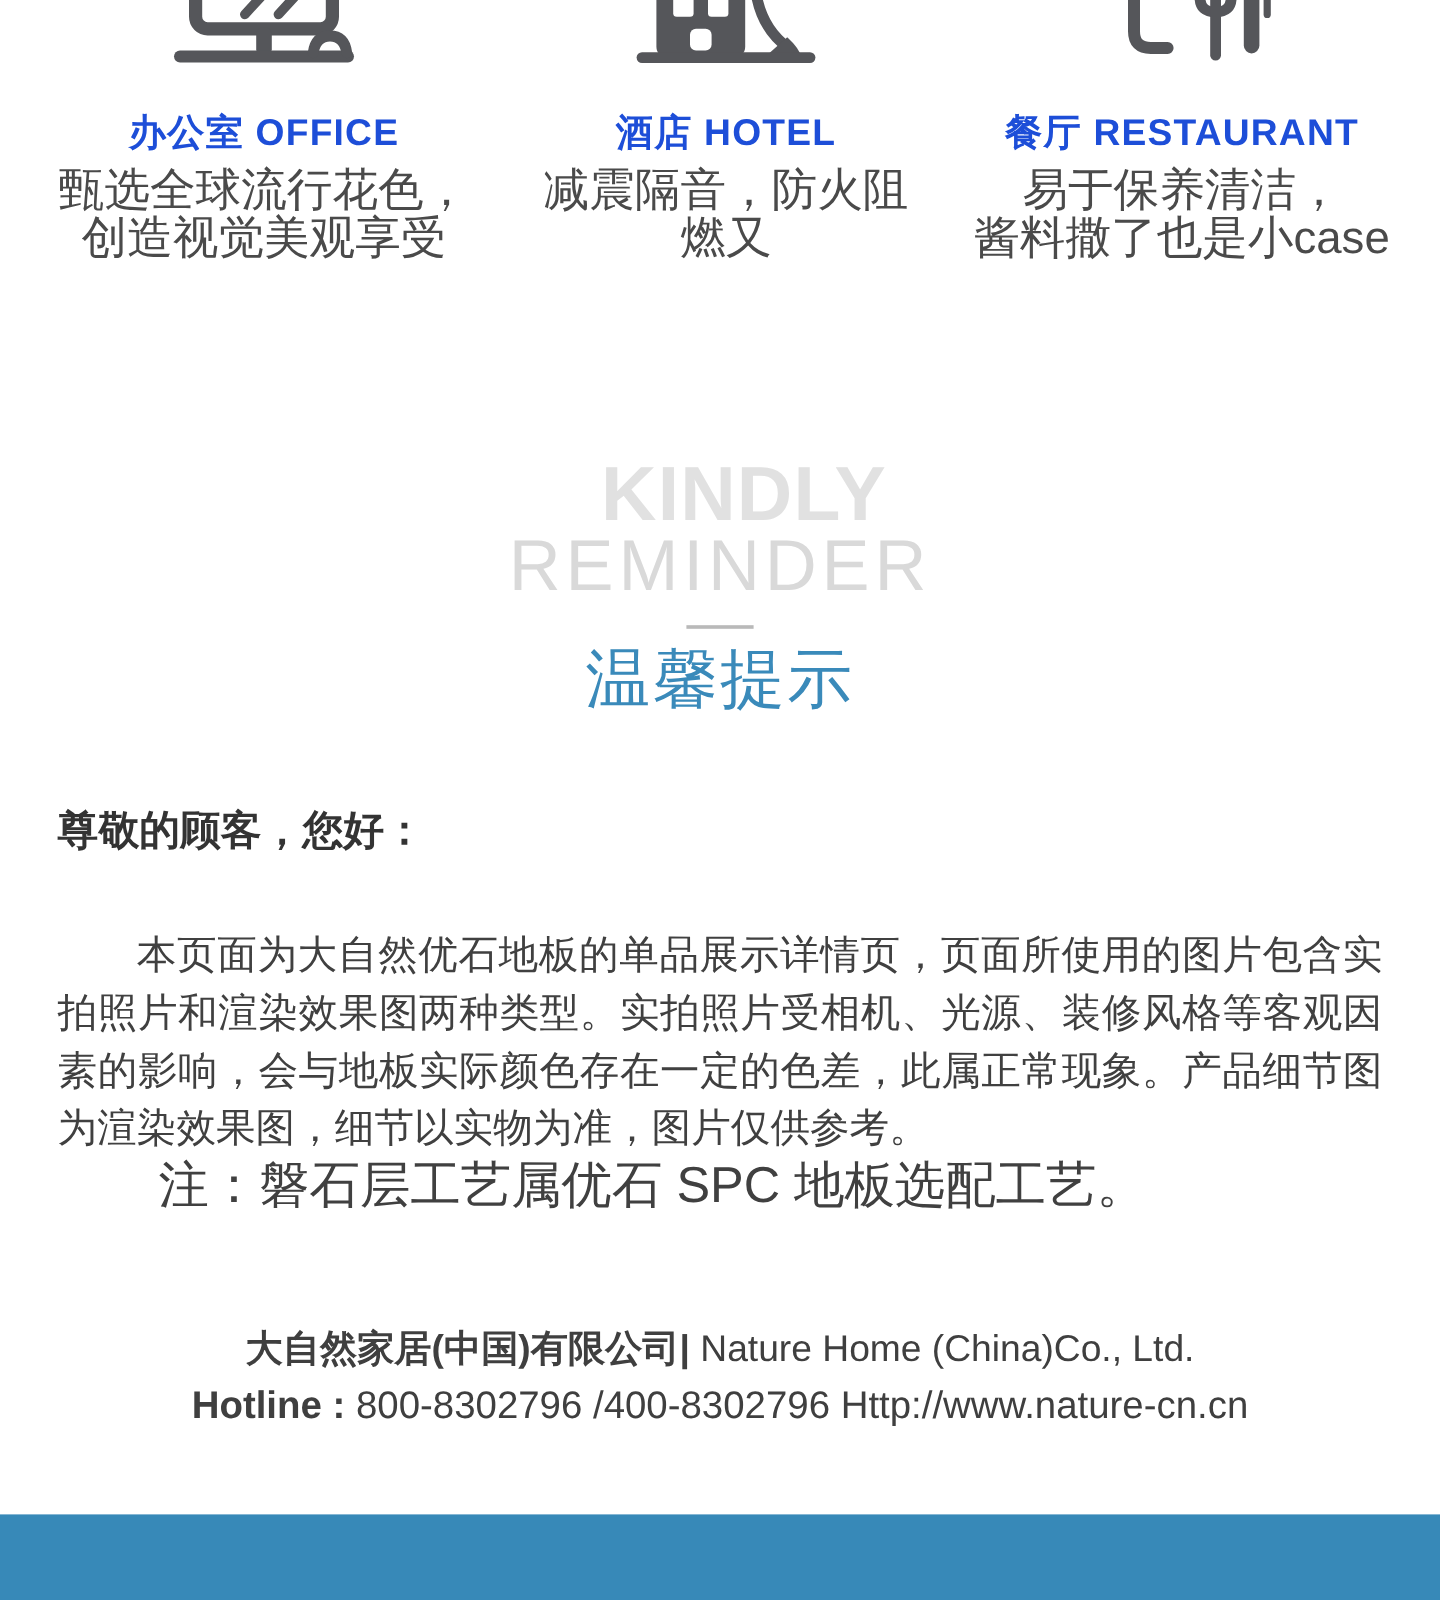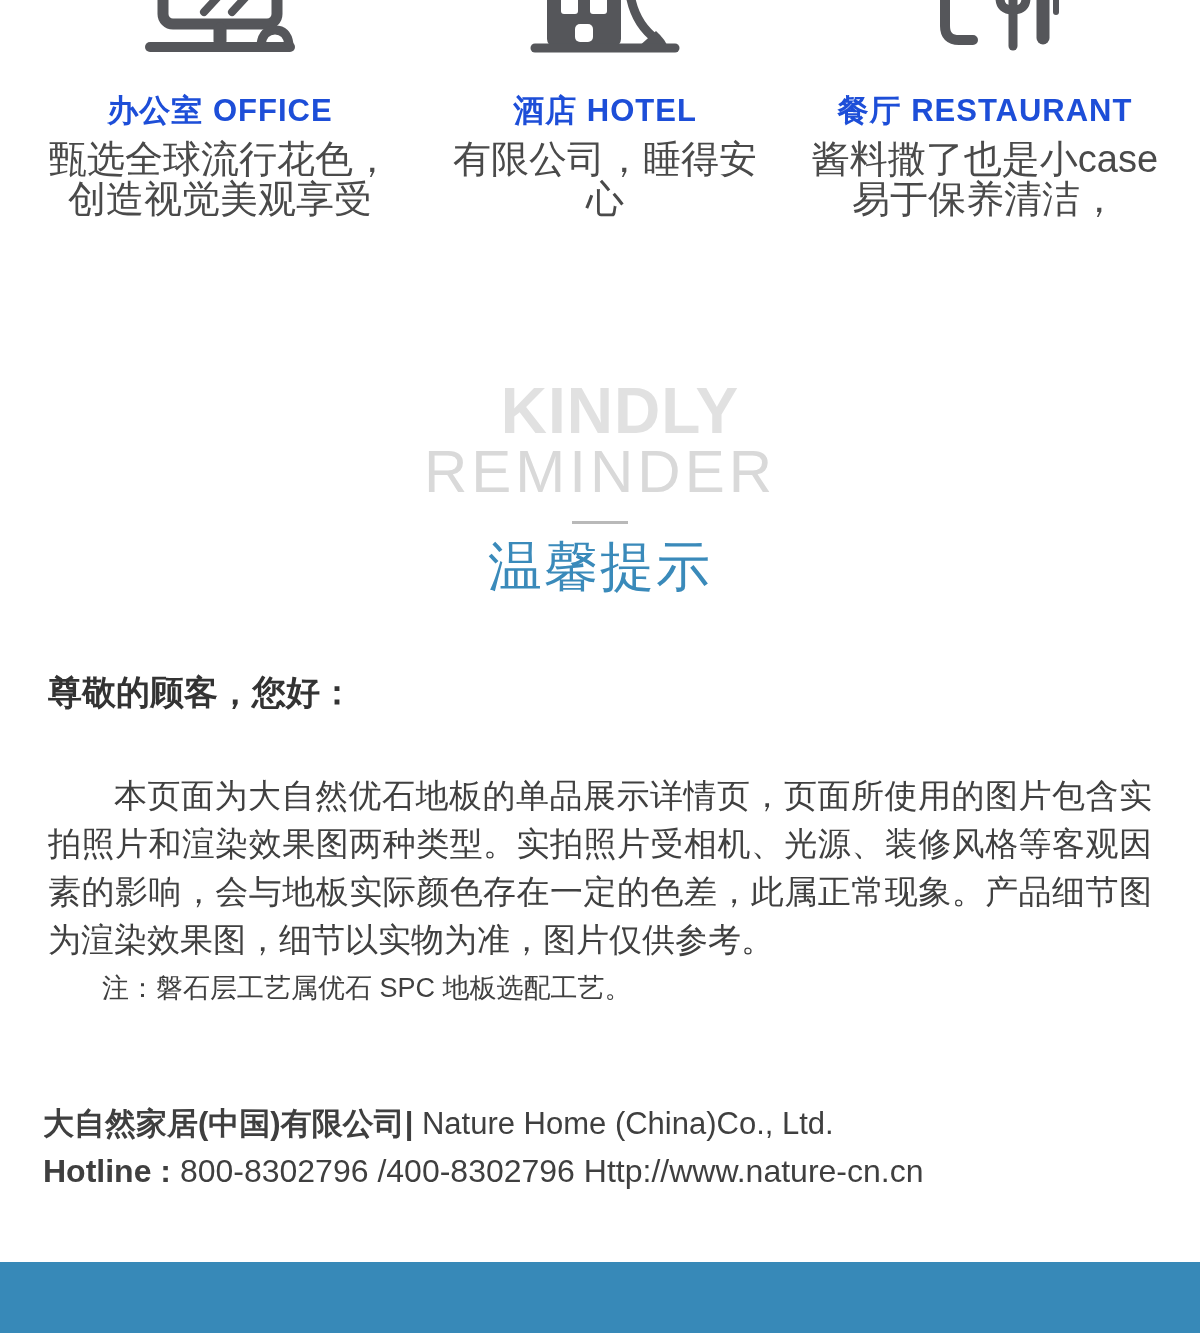--- a/index.html
+++ b/index.html
@@ -91,28 +91,28 @@
   }
   .para {
     margin-top: 62px;
     font-size: 33px;
     line-height: 48px;
     color: #404040;
     text-align: justify;
     text-indent: 2em;
   }
   .note-line {
-    font-size: 27px;
+    font-size: 42px;
     line-height: 48px;
     color: #404040;
     text-indent: 2em;
   }
 
   
-  .footer { color: #3f3f3f; padding-left: 43px; }
+  .footer { text-align: center; color: #3f3f3f; }
   .company-line { margin-top: 96px; font-size: 31px; line-height: 32px; }
   .company-line .cn { font-weight: bold; }
   .hotline-line { margin-top: 14px; font-size: 32px; line-height: 34px; }
   .hotline-line .label { font-weight: bold; }
 
   .bottom-bar {
     position: absolute;
     left: 0;
     top: 1262px;
     width: 100%;
@@ -156,40 +156,40 @@
             <rect x="65" y="-8" width="17" height="22" rx="3" fill="#ffffff"></rect>
             <rect x="50" y="24" width="18" height="18" rx="5" fill="#ffffff"></rect>
             <path d="M104,-14 Q107,22 132,40" fill="none" stroke="#55565a" stroke-width="9" stroke-linecap="round"></path>
             <path d="M112,48 L131,31 Q141,40 143,48 Z" fill="#55565a"></path>
             <line x1="10" y1="48" x2="150" y2="48" stroke="#55565a" stroke-width="9" stroke-linecap="round"></line>
           </g>
         </svg>
       </div>
       <div class="f-title">酒店 HOTEL</div>
       <div class="f-desc">
-        <div>有限公司，睡得安心</div>
+        <div>减震隔音，防火阻燃又</div>
       </div>
     </div>
 
     <div class="feature col-restaurant">
       <div class="icon-box">
         <svg width="160" height="56" viewBox="0 0 160 56" aria-hidden="true">
           <g fill="none" stroke="#55565a" stroke-linecap="round" stroke-linejoin="round">
             <path d="M90,-36 H54 Q40,-36 40,-22 V26 Q40,40 54,40 H68" stroke-width="10"></path>
             <path d="M95,-34 V-2 Q95,10 108,10 Q121,10 121,-2 V-34" stroke-width="9"></path>
             <line x1="108" y1="-36" x2="108" y2="46" stroke-width="9"></line>
             <line x1="138" y1="-34" x2="138" y2="38" stroke-width="13"></line>
             <line x1="151" y1="-30" x2="151" y2="12" stroke-width="6"></line>
           </g>
         </svg>
       </div>
       <div class="f-title">餐厅 RESTAURANT</div>
       <div class="f-desc">
+        <div>易于保养清洁，</div>
         <div>酱料撒了也是小case</div>
-        <div>易于保养清洁，</div>
       </div>
     </div>
 
   </div>
 
   <div class="kindly-en">KINDLY</div>
   <div class="reminder-en">REMINDER</div>
   <div class="divider"></div>
   <div class="warm-title">温馨提示</div>
 

